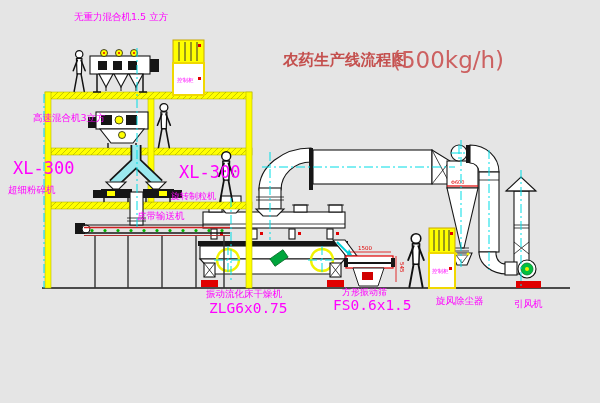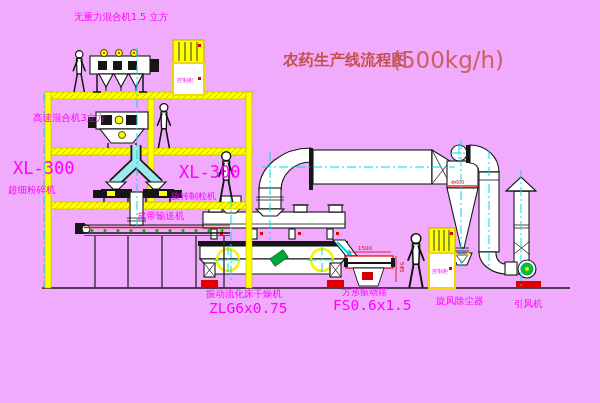--- a/index.html
+++ b/index.html
@@ -1,16 +1,16 @@
 <!DOCTYPE html>
 <html><head>
 <meta charset="utf-8">
 <style>
   html,body{margin:0;padding:0;background:#fff;}
-  .stage{position:relative;width:600px;height:403px;background:#f0abfc;overflow:hidden;
+  .stage{position:relative;width:600px;height:403px;background:#e5e5e5;overflow:hidden;
          font-family:"DejaVu Sans",sans-serif;}
   svg{position:absolute;left:0;top:0;}
   .duct{fill:#ffffff;stroke:#161616;stroke-width:1.1;}
   .thin{fill:none;stroke:#161616;stroke-width:0.8;}
   .blk{fill:#161616;}
   .band{fill:#ffff00;stroke:#b9b900;stroke-width:0.6;}
   .cl{fill:none;stroke:#00dde6;stroke-width:1;stroke-dasharray:9 3 2 3;}
   .mag{fill:#ff00ff;font-family:"DejaVu Sans",sans-serif;}
   .magm{fill:#ff00ff;font-family:"DejaVu Sans Mono",monospace;}
   .redtx{fill:#e00000;font-family:"DejaVu Sans",sans-serif;}

